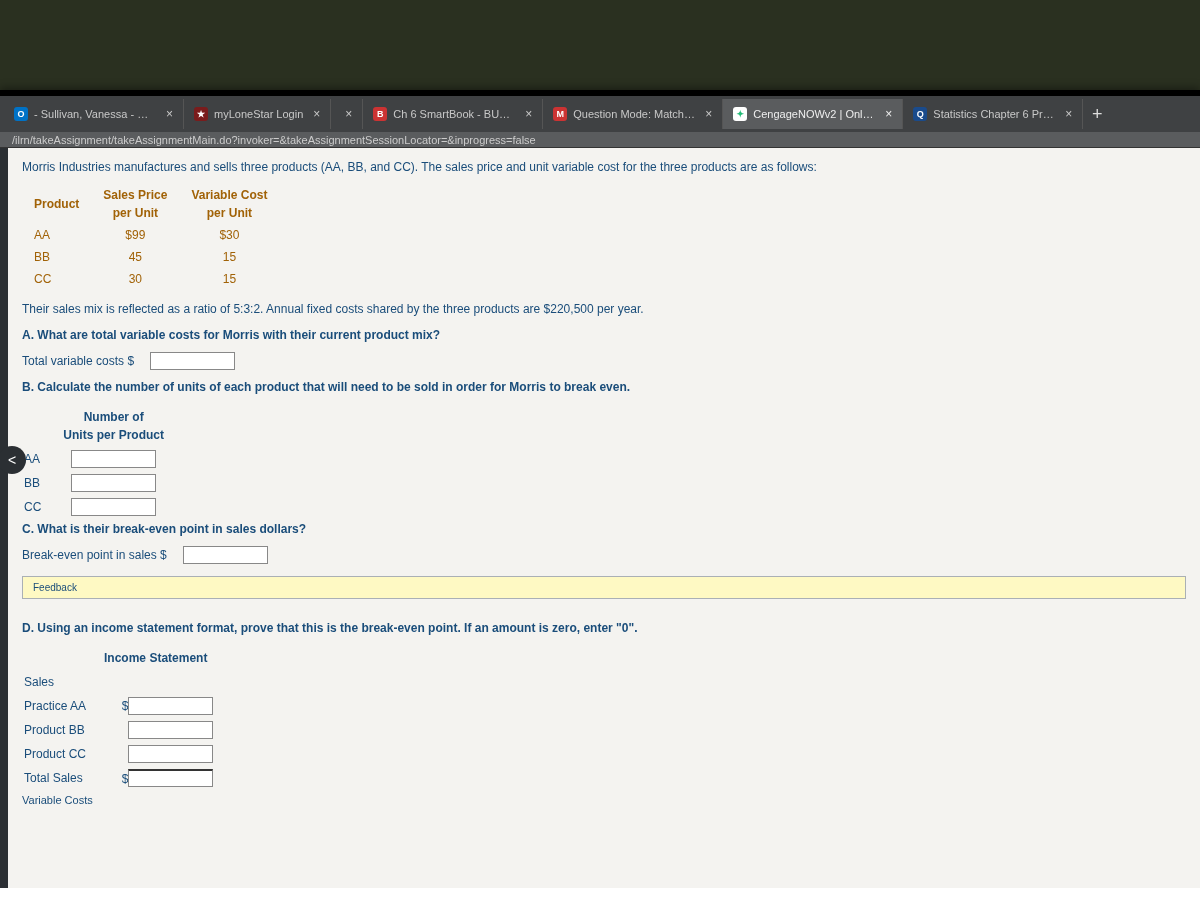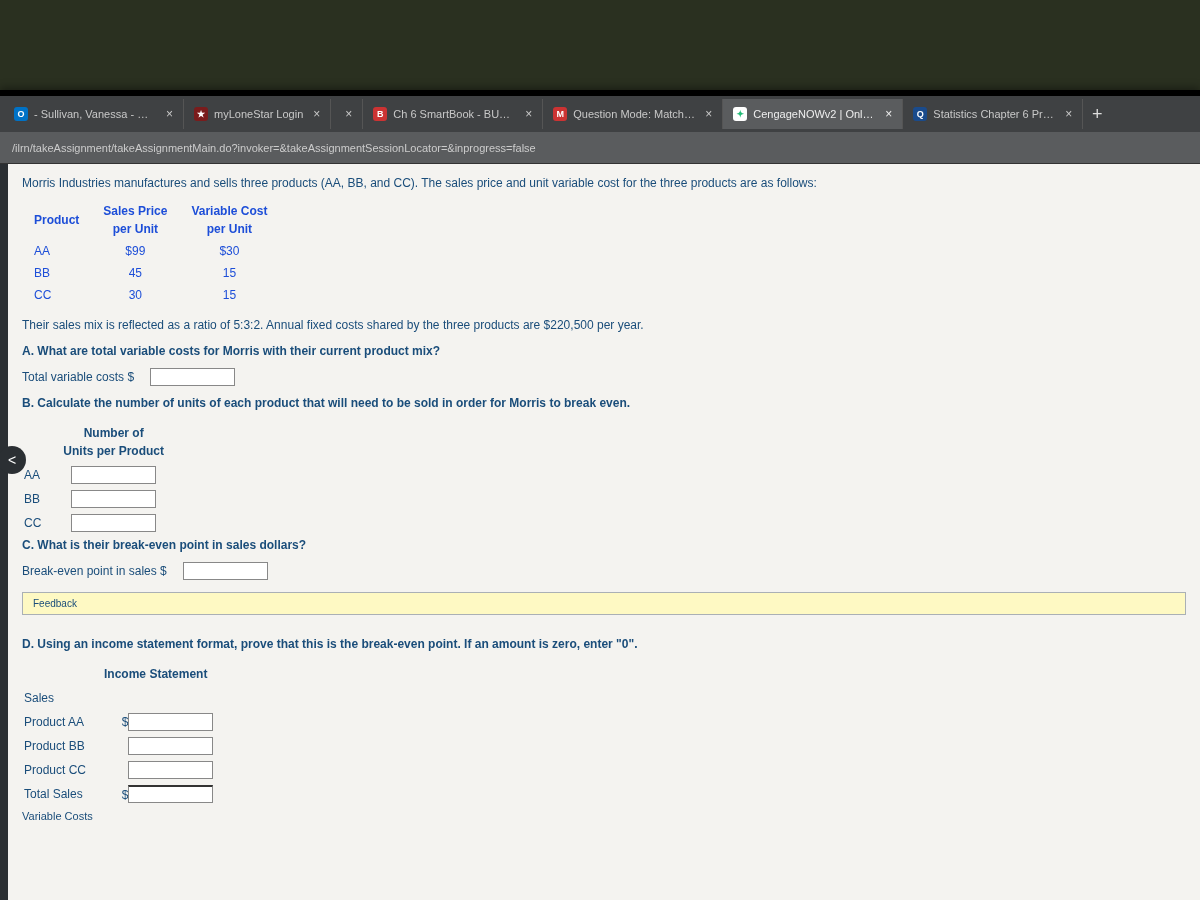--- a/index.html
+++ b/index.html
@@ -57,21 +57,21 @@
     margin-left: 4px;
     font-size: 12px;
   }
   .tab-title { overflow: hidden; text-overflow: ellipsis; }
   .newtab {
     width: 28px; height:28px;
     display:flex;align-items:center;justify-content:center;
     font-size:18px; color:#ddd;
   }
   .urlbar {
-    height: 32px;
+    height: 16px;
     background: #5a5c5e;
     color: #ccc;
     font-size: 11px;
     display: flex;
     align-items: center;
     padding: 0 12px;
     border-bottom: 1px solid #333;
   }
   .content {
     background: #f4f3f0;
@@ -96,21 +96,21 @@
   .problem {
     padding: 10px 14px 40px 14px;
     color: #1a4d7a;
     line-height: 1.5;
   }
   .problem p { margin-bottom: 8px; }
   table.data {
     border-collapse: collapse;
     margin: 4px 0 10px 0;
     font-size: 12px;
-    color: #1d4ed8;
+    color: #a16207;
   }
   table.data th, table.data td {
     padding: 2px 12px;
     text-align: center;
   }
   table.data th { font-weight: bold; }
   table.data td.left, table.data th.left { text-align: left; }
   .blank {
     border: 1px solid #888;
     background: #fff;
@@ -269,21 +269,21 @@
         <tbody>
             <tr>
               <td></td>
               <td style="text-align:center;font-weight:bold">Income Statement</td>
             </tr>
         <tr>
               <td class="left">Sales</td>
               <td></td>
             </tr>
         <tr>
-              <td class="left">Product AA</td>
+              <td class="left">Practice AA</td>
               <td class="dollar">$<input class="blank" style=""></td>
             </tr>
         <tr>
               <td class="left">Product BB</td>
               <td class="dollar"><input class="blank" style=""></td>
             </tr>
         <tr>
               <td class="left">Product CC</td>
               <td class="dollar"><input class="blank" style=""></td>
             </tr>

